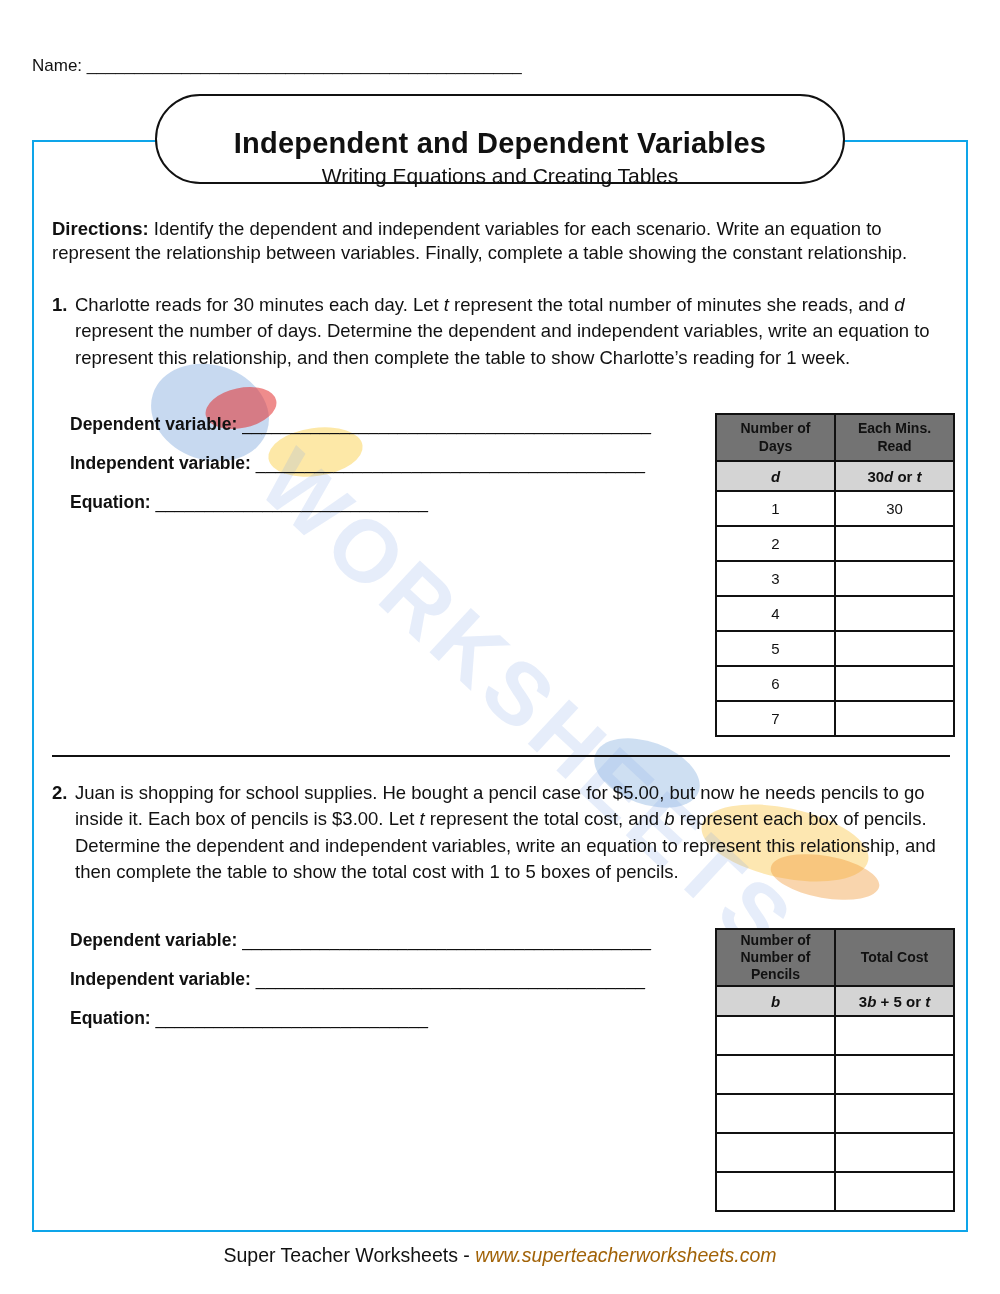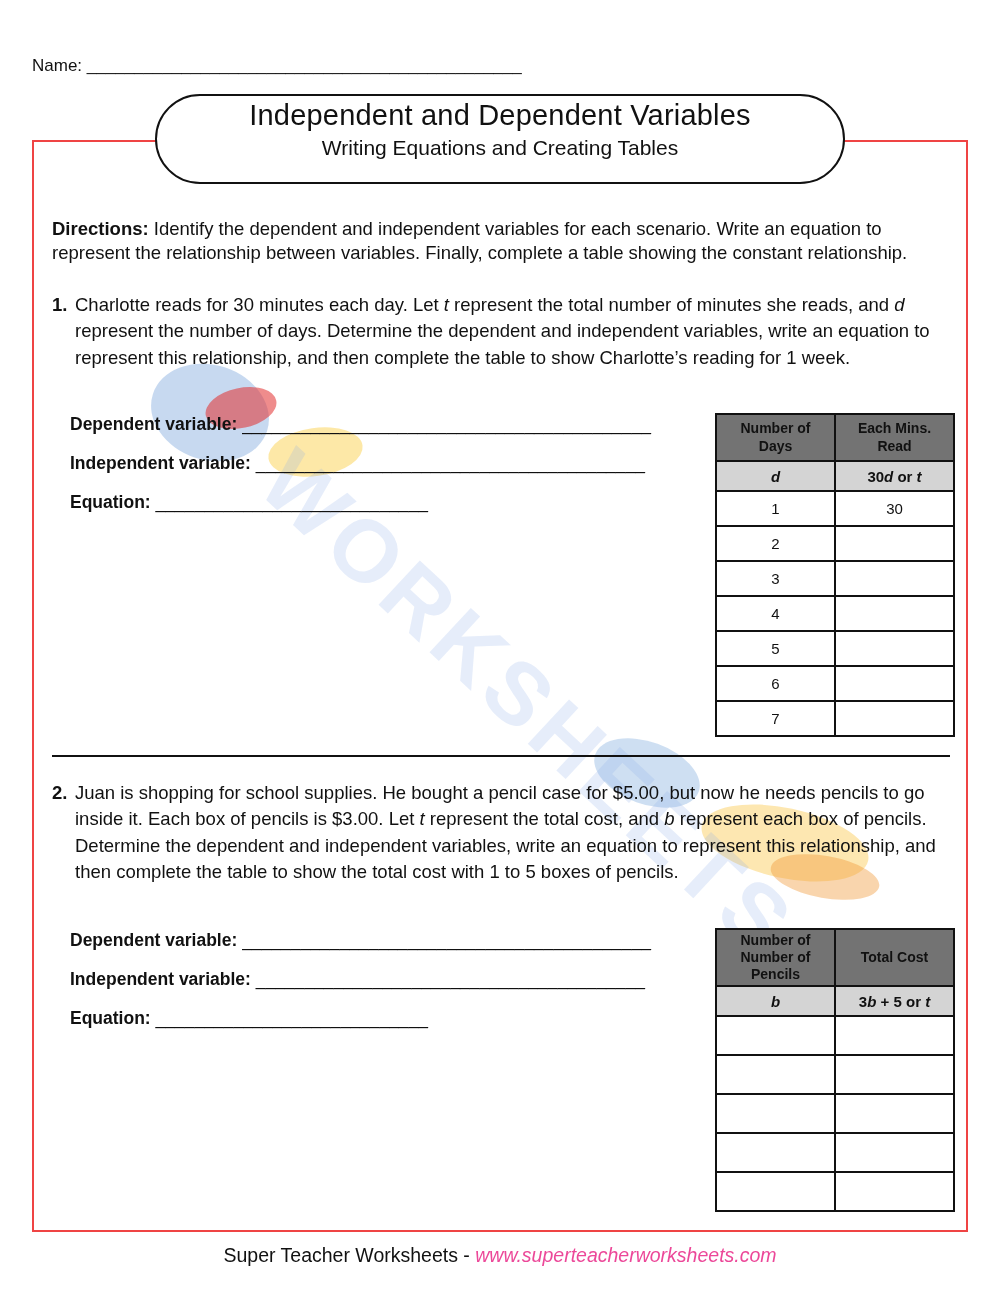--- a/index.html
+++ b/index.html
@@ -18,26 +18,26 @@
   .wm-yellow2{left:700px;top:808px;width:170px;height:70px;background:rgba(250,195,60,0.40);transform:rotate(12deg);}
   .wm-orange1{left:770px;top:856px;width:110px;height:42px;background:rgba(240,150,50,0.40);transform:rotate(10deg);}
 
   
   .name-row{position:absolute;left:32px;top:56px;font-size:17px;white-space:nowrap;}
   .name-row .blank{letter-spacing:0px;}
 
   
   .banner{position:absolute;left:155px;top:94px;width:690px;height:90px;background:#fff;
           border:2.5px solid #111;border-radius:46px;z-index:3;text-align:center;box-sizing:border-box;}
-  .banner-title{margin-top:3px;font-size:29px;font-weight:normal;letter-spacing:0.2px;}
+  .banner-title{margin-top:31px;font-size:29px;font-weight:bold;letter-spacing:0.2px;}
   .banner-subtitle{margin-top:4px;font-size:21px;}
 
   
   .content-box{position:absolute;left:32px;top:140px;width:936px;height:1092px;
-               border:2px solid #ef4444;box-sizing:border-box;z-index:2;background:transparent;}
+               border:2px solid #0ea5e9;box-sizing:border-box;z-index:2;background:transparent;}
 
   .directions{position:absolute;left:18px;top:56px;width:894px;font-size:18.5px;line-height:1.33;}
   .directions b{font-weight:bold;}
 
   .prob-text{position:absolute;left:18px;width:900px;font-size:18.5px;line-height:1.42;padding-left:23px;box-sizing:border-box;}
   .prob-text .pnum{position:absolute;left:0;top:0;font-weight:bold;}
   #p1-text{top:150px;}
   #p2-text{top:638px;}
 
   .fields{position:absolute;left:36px;width:640px;}
@@ -57,21 +57,21 @@
   #table1 .datarow td{height:35px;font-size:15px;}
   #table2 .datarow td{height:39px;font-size:15px;}
   .wtable col{width:119px;}
 
   .it{font-style:italic;}
 
   .divider{position:absolute;left:18px;right:16px;top:613px;border:0;border-top:2px solid #111;margin:0;}
 
   
   .footer{position:absolute;left:0;top:1244px;width:100%;text-align:center;font-size:19.5px;}
-  .footer .url{color:#ec4899;font-style:italic;}
+  .footer .url{color:#a16207;font-style:italic;}
 </style>
 </head>
 <body>
 
 <div class="page">
 
   <div class="wm-shape wm-blue1"></div>
   <div class="wm-shape wm-red1"></div>
   <div class="wm-shape wm-yellow1"></div>
   <div class="wm-shape wm-blue2"></div>

